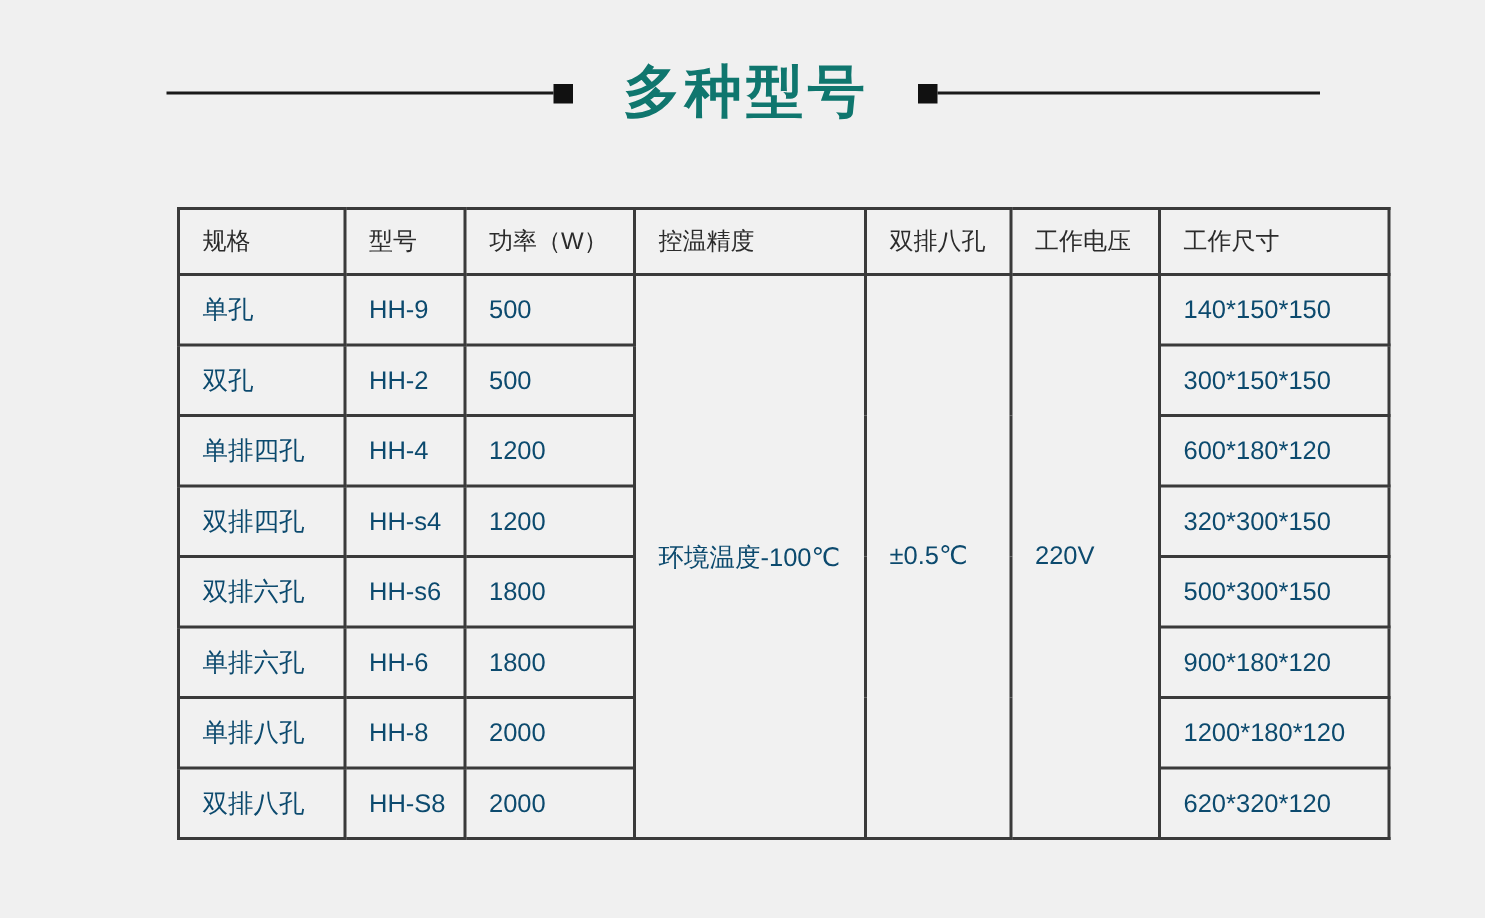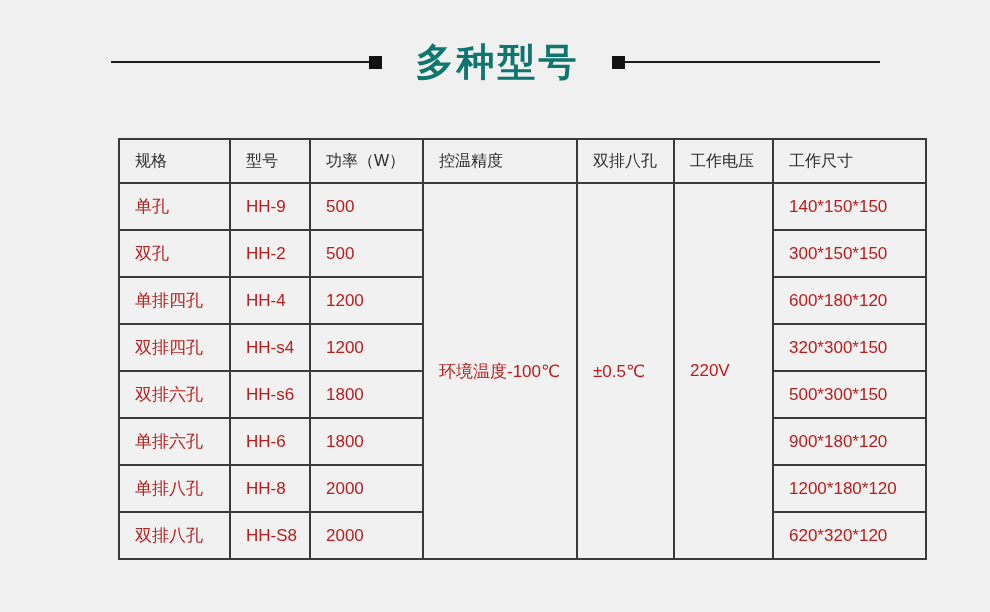--- a/index.html
+++ b/index.html
@@ -70,21 +70,21 @@
   }
   table.spec th {
     height: 42px;
     font-size: 16px;
     font-weight: normal;
     color: #2b2b2b;
   }
   table.spec td {
     height: 45px;
     font-size: 17px;
-    color: #b91c1c;
+    color: #0c4a6e;
   }
   td.spec-name {
     color: #d9271e;
   }
   col.c-spec   { width: 111px; }
   col.c-model  { width: 80px;  }
   col.c-power  { width: 113px; }
   col.c-range  { width: 154px; }
   col.c-prec   { width: 97px;  }
   col.c-volt   { width: 99px;  }

